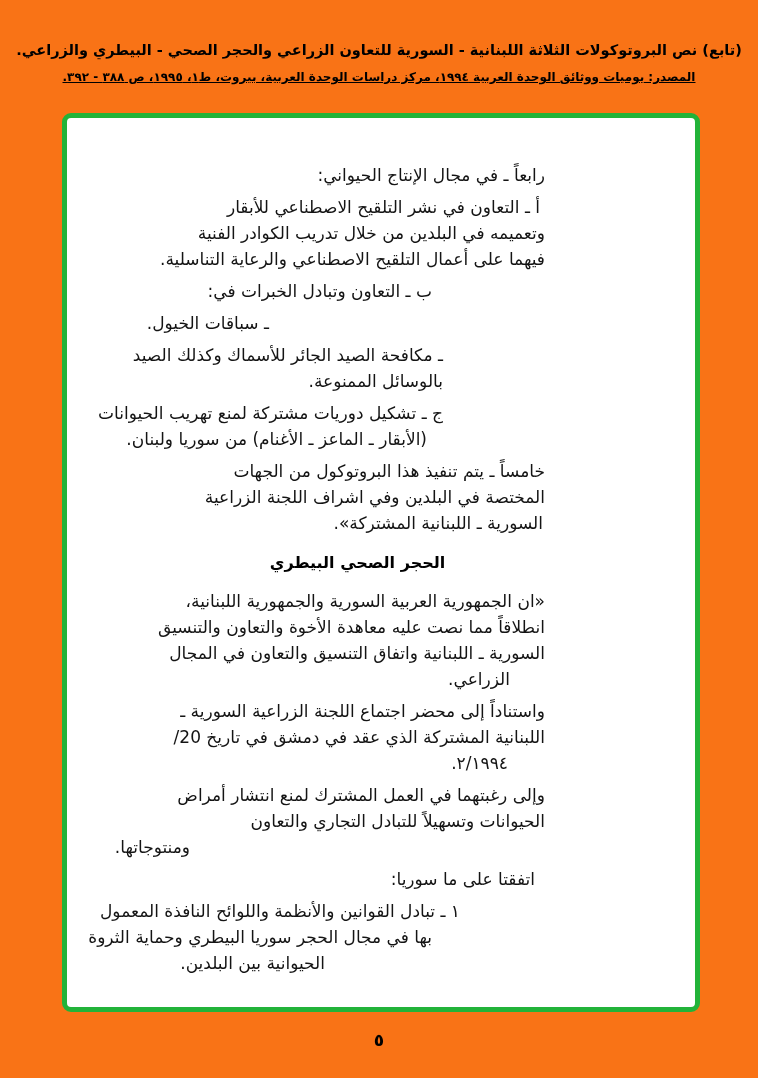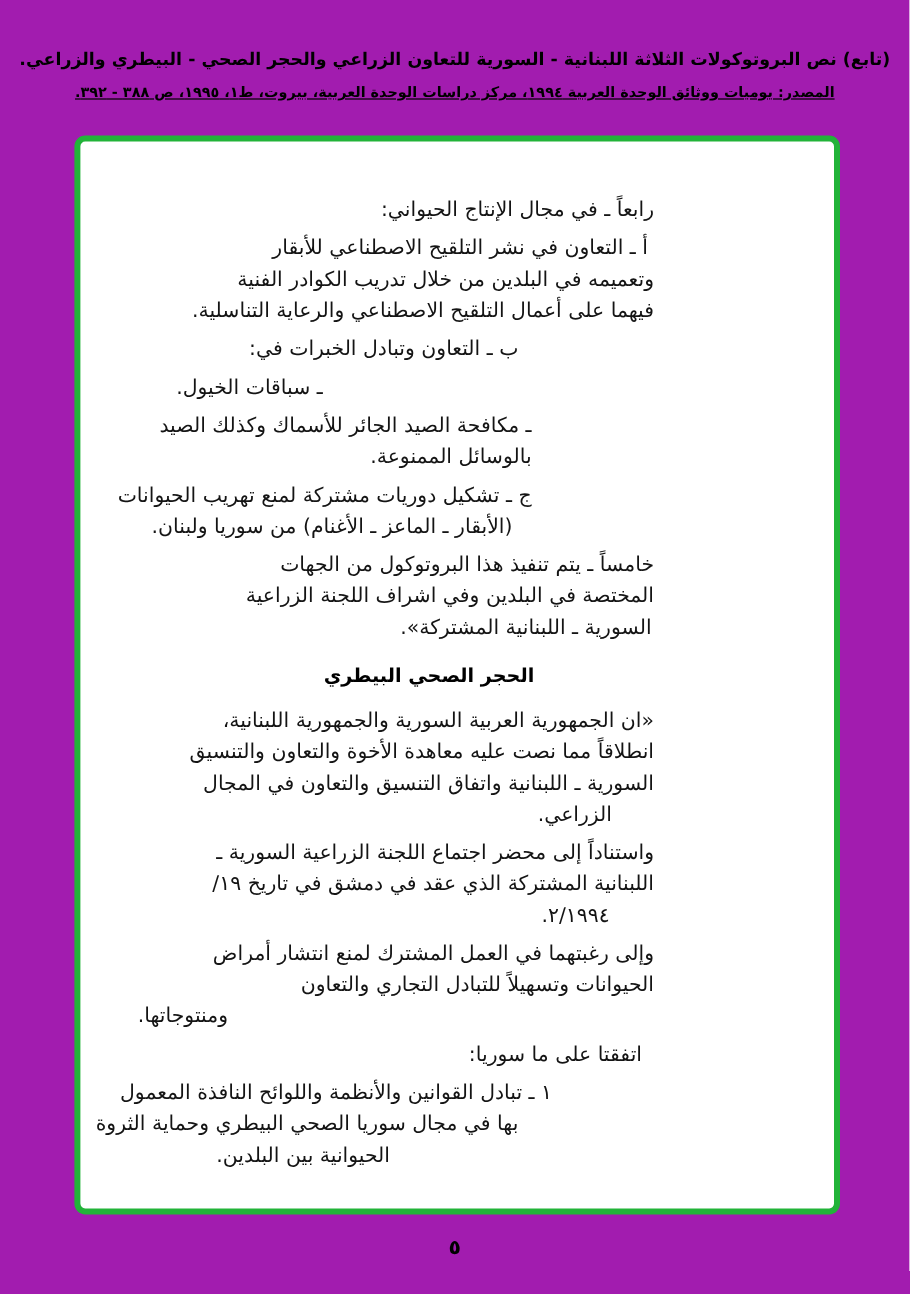--- a/index.html
+++ b/index.html
@@ -5,21 +5,21 @@
   * { margin: 0; padding: 0; box-sizing: border-box; }
   html, body { background: #ffffff; }
   body {
     width: 758px; height: 1078px;
     font-family: "DejaVu Sans", sans-serif;
     color: #111111;
   }
   .page {
     position: relative;
     width: 758px; height: 1078px;
-    background: #a21caf;
+    background: #f97316;
     overflow: hidden;
   }
   .page-header {
     position: absolute;
     top: 40px; left: 0;
     width: 100%;
     text-align: center;
     direction: rtl;
     color: #000000;
   }
@@ -118,34 +118,34 @@
         </div>
         <div class="section-heading">الحجر الصحي البيطري</div>
         <div class="para">
           <div class="body-line" style="padding-left: 0px; padding-right: 0px;">«ان الجمهورية العربية السورية والجمهورية اللبنانية،</div>
           <div class="body-line" style="padding-left: 0px; padding-right: 0px;">انطلاقاً مما نصت عليه معاهدة الأخوة والتعاون والتنسيق</div>
           <div class="body-line" style="padding-left: 0px; padding-right: 0px;">السورية ـ اللبنانية واتفاق التنسيق والتعاون في المجال</div>
           <div class="body-line" style="padding-left: 0px; padding-right: 35px;">الزراعي.</div>
         </div>
         <div class="para">
           <div class="body-line" style="padding-left: 0px; padding-right: 0px;">واستناداً إلى محضر اجتماع اللجنة الزراعية السورية ـ</div>
-          <div class="body-line" style="padding-left: 0px; padding-right: 0px;">اللبنانية المشتركة الذي عقد في دمشق في تاريخ ١٩/</div>
+          <div class="body-line" style="padding-left: 0px; padding-right: 0px;">اللبنانية المشتركة الذي عقد في دمشق في تاريخ 20/</div>
           <div class="body-line" style="padding-left: 0px; padding-right: 37px;">٢/١٩٩٤.</div>
         </div>
         <div class="para">
           <div class="body-line" style="padding-left: 0px; padding-right: 0px;">وإلى رغبتهما في العمل المشترك لمنع انتشار أمراض</div>
           <div class="body-line" style="padding-left: 0px; padding-right: 0px;">الحيوانات وتسهيلاً للتبادل التجاري والتعاون</div>
           <div class="body-line" style="padding-left: 0px; padding-right: 355px;">ومنتوجاتها.</div>
         </div>
         <div class="para">
           <div class="body-line" style="padding-left: 0px; padding-right: 10px;">اتفقتا على ما سوريا:</div>
         </div>
         <div class="para">
           <div class="body-line" style="padding-left: 0px; padding-right: 85px;">١ ـ تبادل القوانين والأنظمة واللوائح النافذة المعمول</div>
-          <div class="body-line" style="padding-left: 0px; padding-right: 113px;">بها في مجال سوريا الصحي البيطري وحماية الثروة</div>
+          <div class="body-line" style="padding-left: 0px; padding-right: 113px;">بها في مجال الحجر سوريا البيطري وحماية الثروة</div>
           <div class="body-line" style="padding-left: 0px; padding-right: 220px;">الحيوانية بين البلدين.</div>
         </div>
       </div>
   </div>
 
   <div class="page-number">٥</div>
 
 </div>
 
 </body></html>

